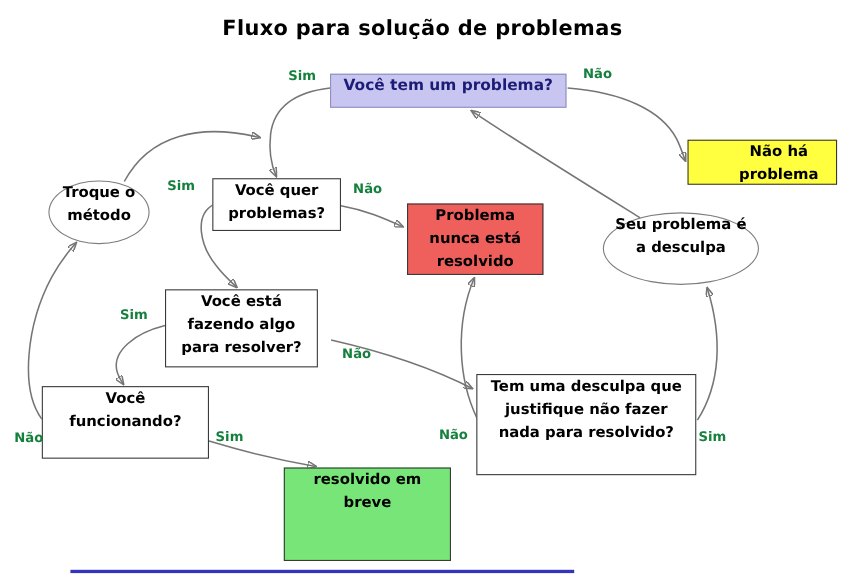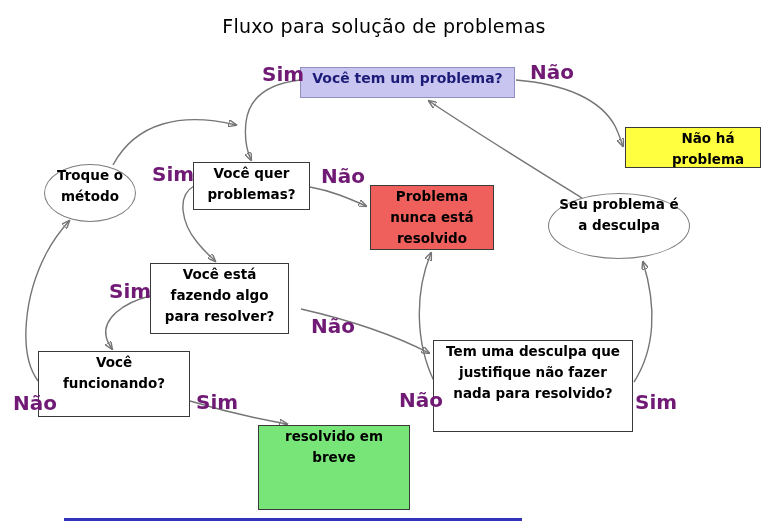--- a/index.html
+++ b/index.html
@@ -1,33 +1,33 @@
 <!DOCTYPE html>
 <html style="--start-fill: #c8c5f0; --start-border: #8f8fc0; --start-text: #1c1c78; --yellow-fill: #ffff40; --red-fill: #ef5f5c; --green-fill: #77e577; --arrow: #757575; --bottom-line: #3333bb;"><head>
 <meta charset="utf-8">
 <style>
   * { margin:0; padding:0; box-sizing:border-box; }
   html,body { background:#ffffff; }
   body { font-family:"DejaVu Sans", sans-serif; }
   .canvas { position:relative; width:768px; height:523px; background:#ffffff; overflow:hidden; }
   .title { position:absolute; top:15px; left:0; width:100%; text-align:center;
-           font-size:19px; font-weight:normal; color:#000; letter-spacing:0.3px; }
+           font-size:19px; font-weight:bold; color:#000; letter-spacing:0.3px; }
   svg.edges { position:absolute; left:0; top:0; z-index:1; }
   svg.edges path { fill:none; stroke:var(--arrow,#757575); stroke-width:1.4px; }
   .node { position:absolute; display:flex; flex-direction:column; align-items:center; justify-content:flex-start;
           text-align:center; font-weight:bold; font-size:13.5px; line-height:1.55; color:#000;
           background:#ffffff; border:1.4px solid #3a3a3a; z-index:2; }
   .node span { display:block; white-space:nowrap; }
   .node.ellipse { border-radius:50%; border-color:#7d7d7d; }
   .node.lavender { background:var(--start-fill,#c8c5f0); border-color:var(--start-border,#8f8fc0);
                    color:var(--start-text,#1c1c78); font-size:14px; }
   .node.yellow { background:var(--yellow-fill,#ffff40); }
   .node.red    { background:var(--red-fill,#ef5f5c); }
   .node.green  { background:var(--green-fill,#77e577); }
-  .edge-label { position:absolute; font-weight:bold; font-size:20px; color:#701a75; z-index:3; }
+  .edge-label { position:absolute; font-weight:bold; font-size:12px; color:#15803d; z-index:3; }
   .bottom-line { position:absolute; left:64px; top:518px; width:458px; height:3px;
                  background:var(--bottom-line,#3333bb); z-index:4; }
 </style>
 </head>
 <body>
 
 <div class="canvas">
 
   <div class="title">Fluxo para solução de problemas</div>
 

